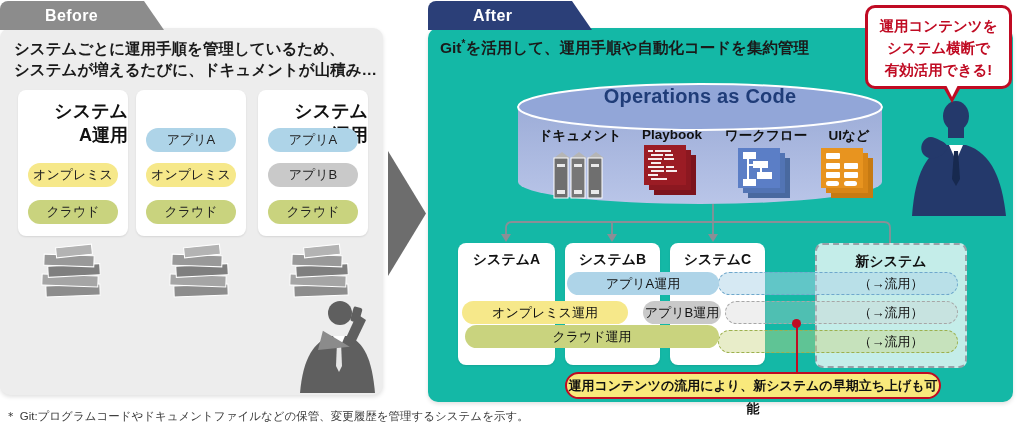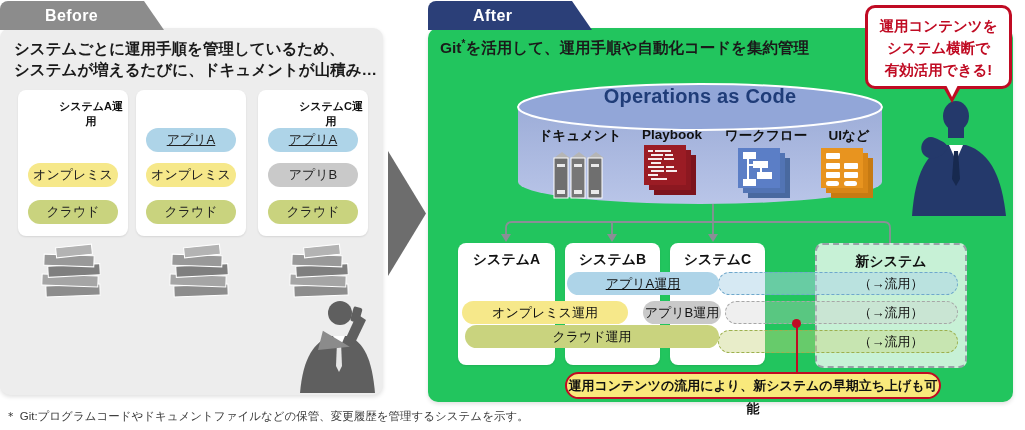--- a/index.html
+++ b/index.html
@@ -5,48 +5,48 @@
   * { margin:0; padding:0; box-sizing:border-box; }
   html,body { background:#fff; }
   body {
     width:1025px; height:430px; position:relative; overflow:hidden;
     font-family:"Liberation Sans","DejaVu Sans",sans-serif; color:#1b1b1b;
   }
 
   
   .panel { position:absolute; border-radius:10px; box-shadow:0 2px 4px rgba(0,0,0,.12); }
   #before-panel { left:0; top:28px; width:383px; height:367px; background:#ededed; }
-  #after-panel  { left:428px; top:28px; width:585px; height:374px; background:#22c55e; }
+  #after-panel  { left:428px; top:28px; width:585px; height:374px; background:#14b8a6; }
   .banner {
     position:absolute; top:1px; height:29px; width:164px;
     clip-path:polygon(0 0, calc(100% - 20px) 0, 100% 100%, 0 100%);
     border-top-left-radius:8px;
     color:#fff; font-weight:bold; font-size:16px; line-height:29px;
     padding-left:45px; letter-spacing:.4px; z-index:5;
   }
   #before-banner { left:0; background:#8c8c8c; }
   #after-banner  { left:428px; background:#2b3f78; }
 
   .lead { position:absolute; font-size:15.5px; font-weight:bold; line-height:1.38; color:#1a1a1a; }
   #before-lead { left:14px; top:10px; }
   #after-lead  { left:12px; top:9px; }
   #after-lead sup { font-size:10px; }
 
   
   .colbox {
     position:absolute; top:62px; width:110px; height:146px;
     background:#fff; border-radius:8px; box-shadow:0 1px 2px rgba(0,0,0,.10);
   }
-  .colbox .coltitle { text-align:center; margin-top:9px; font-size:11px; font-weight:600; color:#111;padding-left:36px; }
+  .colbox .coltitle { text-align:right; margin-top:9px; font-size:18px; font-weight:600; color:#111;padding-left:36px; }
   .pill {
     position:absolute; left:10px; right:10px; height:24px; border-radius:12px;
     font-size:13px; line-height:24px; text-align:center; color:#222;
   }
   .row1 { top:38px; } .row2 { top:73px; } .row3 { top:110px; }
-  .c-blue   { background:#aed4e8;text-decoration:underline; }
+  .c-blue   { background:#aed4e8; }
   .c-yellow { background:#f6e88a; }
   .c-green  { background:#c9d37e; }
   .c-gray   { background:#c9c9c9; }
 
   .books { position:absolute; top:212px; width:72px; height:60px; }
 
   
   #before-bubble {
     position:absolute; left:28px; top:287px; width:300px; height:58px;
     background:#8b8b8b; border-radius:29px; color:#fff; font-weight:bold;

